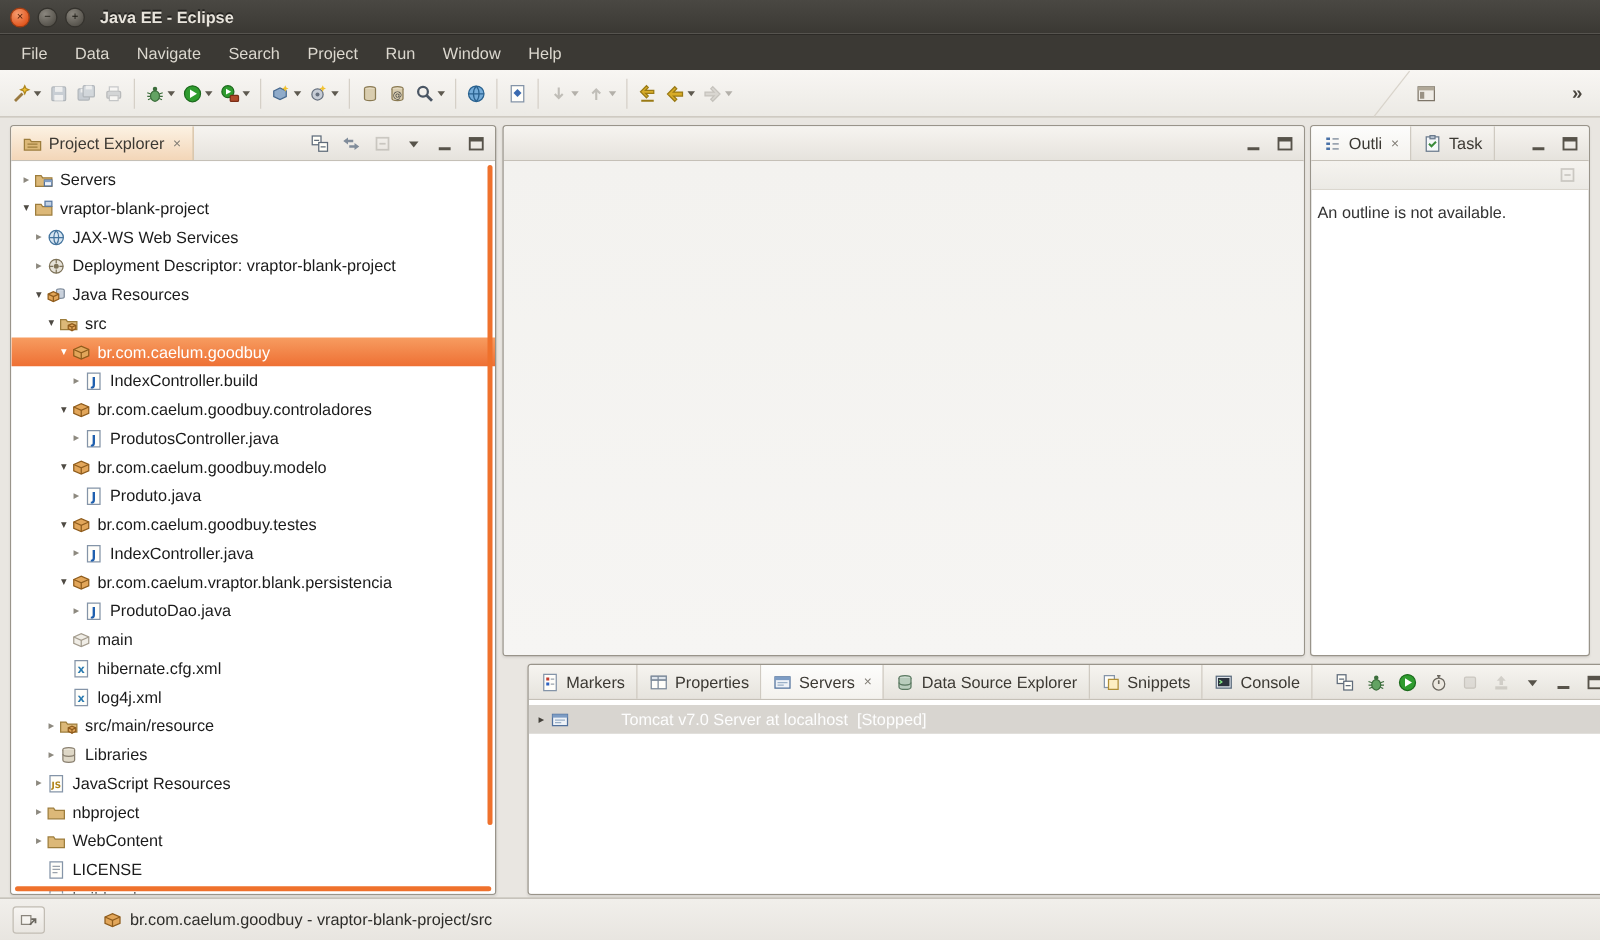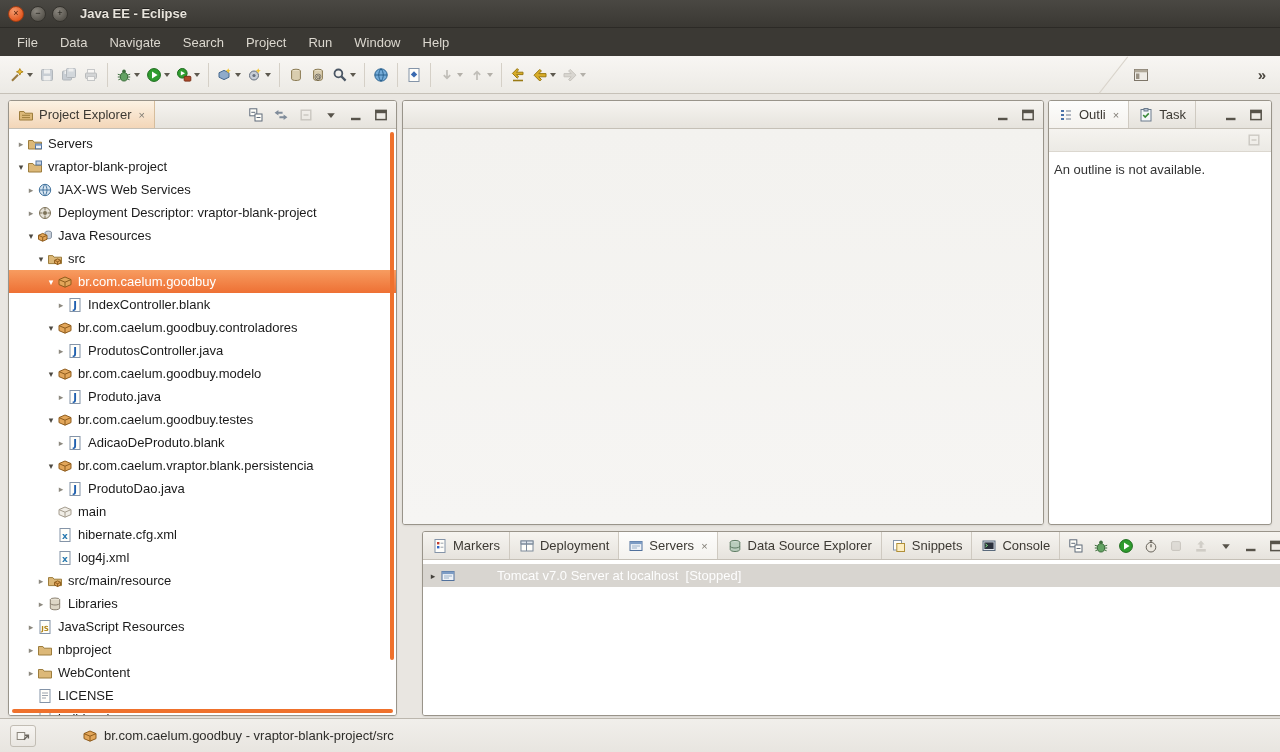--- a/index.html
+++ b/index.html
@@ -451,21 +451,21 @@
           <span class="tlabel">br.com.caelum.goodbuy</span>
         </div>
         <div class="trow" style="padding-left: 46px;">
           <span class="arrow c">▸</span>
           <span class="icon">
             <svg viewBox="0 0 16 16" width="16" height="16">
               <rect x="3" y="1.5" width="10" height="13" fill="#fffefa" stroke="#8494a8"></rect>
               <text x="8" y="12" font-size="10" font-weight="bold" fill="#1f5fae" text-anchor="middle" font-family="DejaVu Sans, sans-serif">J</text>
             </svg>
           </span>
-          <span class="tlabel">IndexController.blank</span>
+          <span class="tlabel">IndexController.build</span>
         </div>
         <div class="trow" style="padding-left: 36px;">
           <span class="arrow">▾</span>
           <span class="icon">
             <svg viewBox="0 0 16 16" width="16" height="16">
               <path d="M2 5.6 8 3l6 2.6v5L8 13.2 2 10.6z" fill="#e2a65a" stroke="#8f5c1c"></path>
               <path d="M2 5.6l6 2.6 6-2.6M8 8.2v5" fill="none" stroke="#8f5c1c"></path>
             </svg>
           </span>
           <span class="tlabel">br.com.caelum.goodbuy.controladores</span>
@@ -511,21 +511,21 @@
           <span class="tlabel">br.com.caelum.goodbuy.testes</span>
         </div>
         <div class="trow" style="padding-left: 46px;">
           <span class="arrow c">▸</span>
           <span class="icon">
             <svg viewBox="0 0 16 16" width="16" height="16">
               <rect x="3" y="1.5" width="10" height="13" fill="#fffefa" stroke="#8494a8"></rect>
               <text x="8" y="12" font-size="10" font-weight="bold" fill="#1f5fae" text-anchor="middle" font-family="DejaVu Sans, sans-serif">J</text>
             </svg>
           </span>
-          <span class="tlabel">AdicaoDeProduto.blank</span>
+          <span class="tlabel">IndexController.java</span>
         </div>
         <div class="trow" style="padding-left: 36px;">
           <span class="arrow">▾</span>
           <span class="icon">
             <svg viewBox="0 0 16 16" width="16" height="16">
               <path d="M2 5.6 8 3l6 2.6v5L8 13.2 2 10.6z" fill="#e2a65a" stroke="#8f5c1c"></path>
               <path d="M2 5.6l6 2.6 6-2.6M8 8.2v5" fill="none" stroke="#8f5c1c"></path>
             </svg>
           </span>
           <span class="tlabel">br.com.caelum.vraptor.blank.persistencia</span>
@@ -738,21 +738,21 @@
             <span>Markers</span>
           </div>
           <div class="ptab">
             <span class="icon">
               <svg viewBox="0 0 16 16" width="16" height="16">
                 <rect x="2" y="3" width="12" height="10" fill="#fffefa" stroke="#7d8a9a"></rect>
                 <rect x="2" y="3" width="12" height="3" fill="#dfe5ec" stroke="#7d8a9a"></rect>
                 <path d="M2 6h12M7.5 3v10" stroke="#7d8a9a"></path>
               </svg>
             </span>
-            <span>Deployment</span>
+            <span>Properties</span>
           </div>
           <div class="ptab sel">
             <span class="icon">
               <svg viewBox="0 0 16 16" width="16" height="16">
                 <rect x="2" y="3.5" width="12" height="9" fill="#eef2f7" stroke="#51719c"></rect>
                 <rect x="2" y="3.5" width="12" height="2.6" fill="#7d9cc4"></rect>
                 <path d="M4 8h8M4 10h5" stroke="#9ab0c8"></path>
               </svg>
             </span>
             <span>Servers</span>

